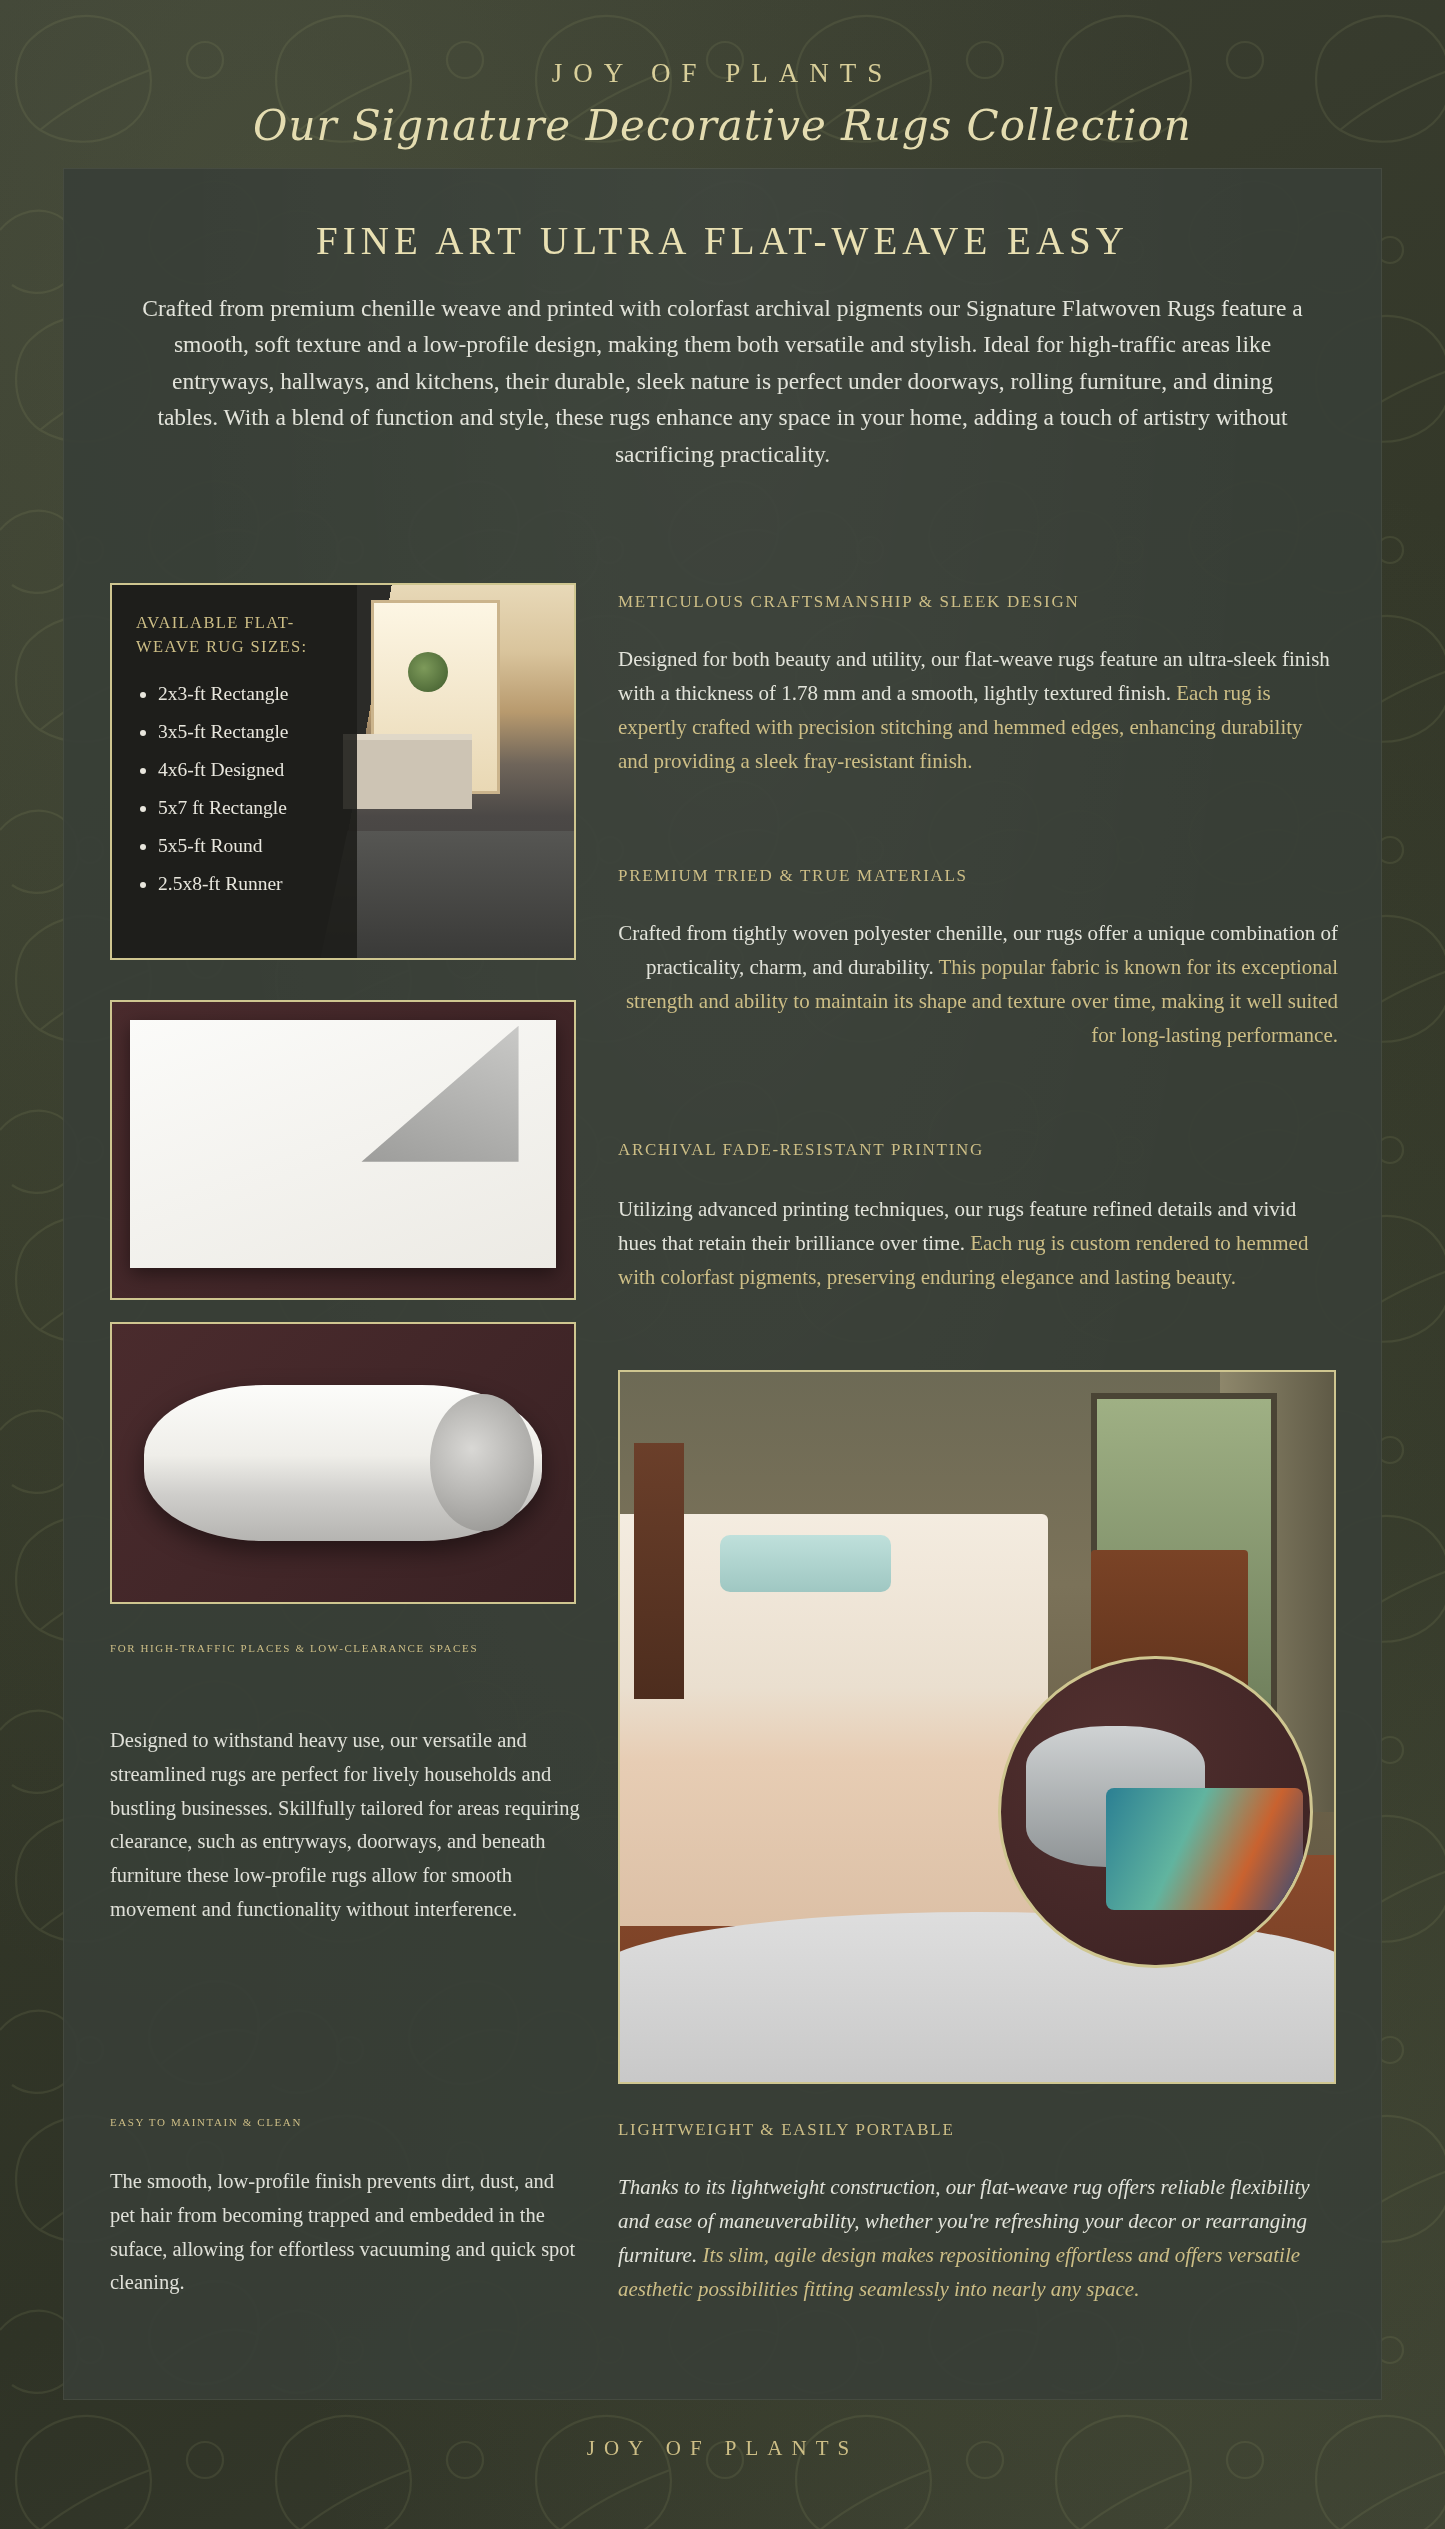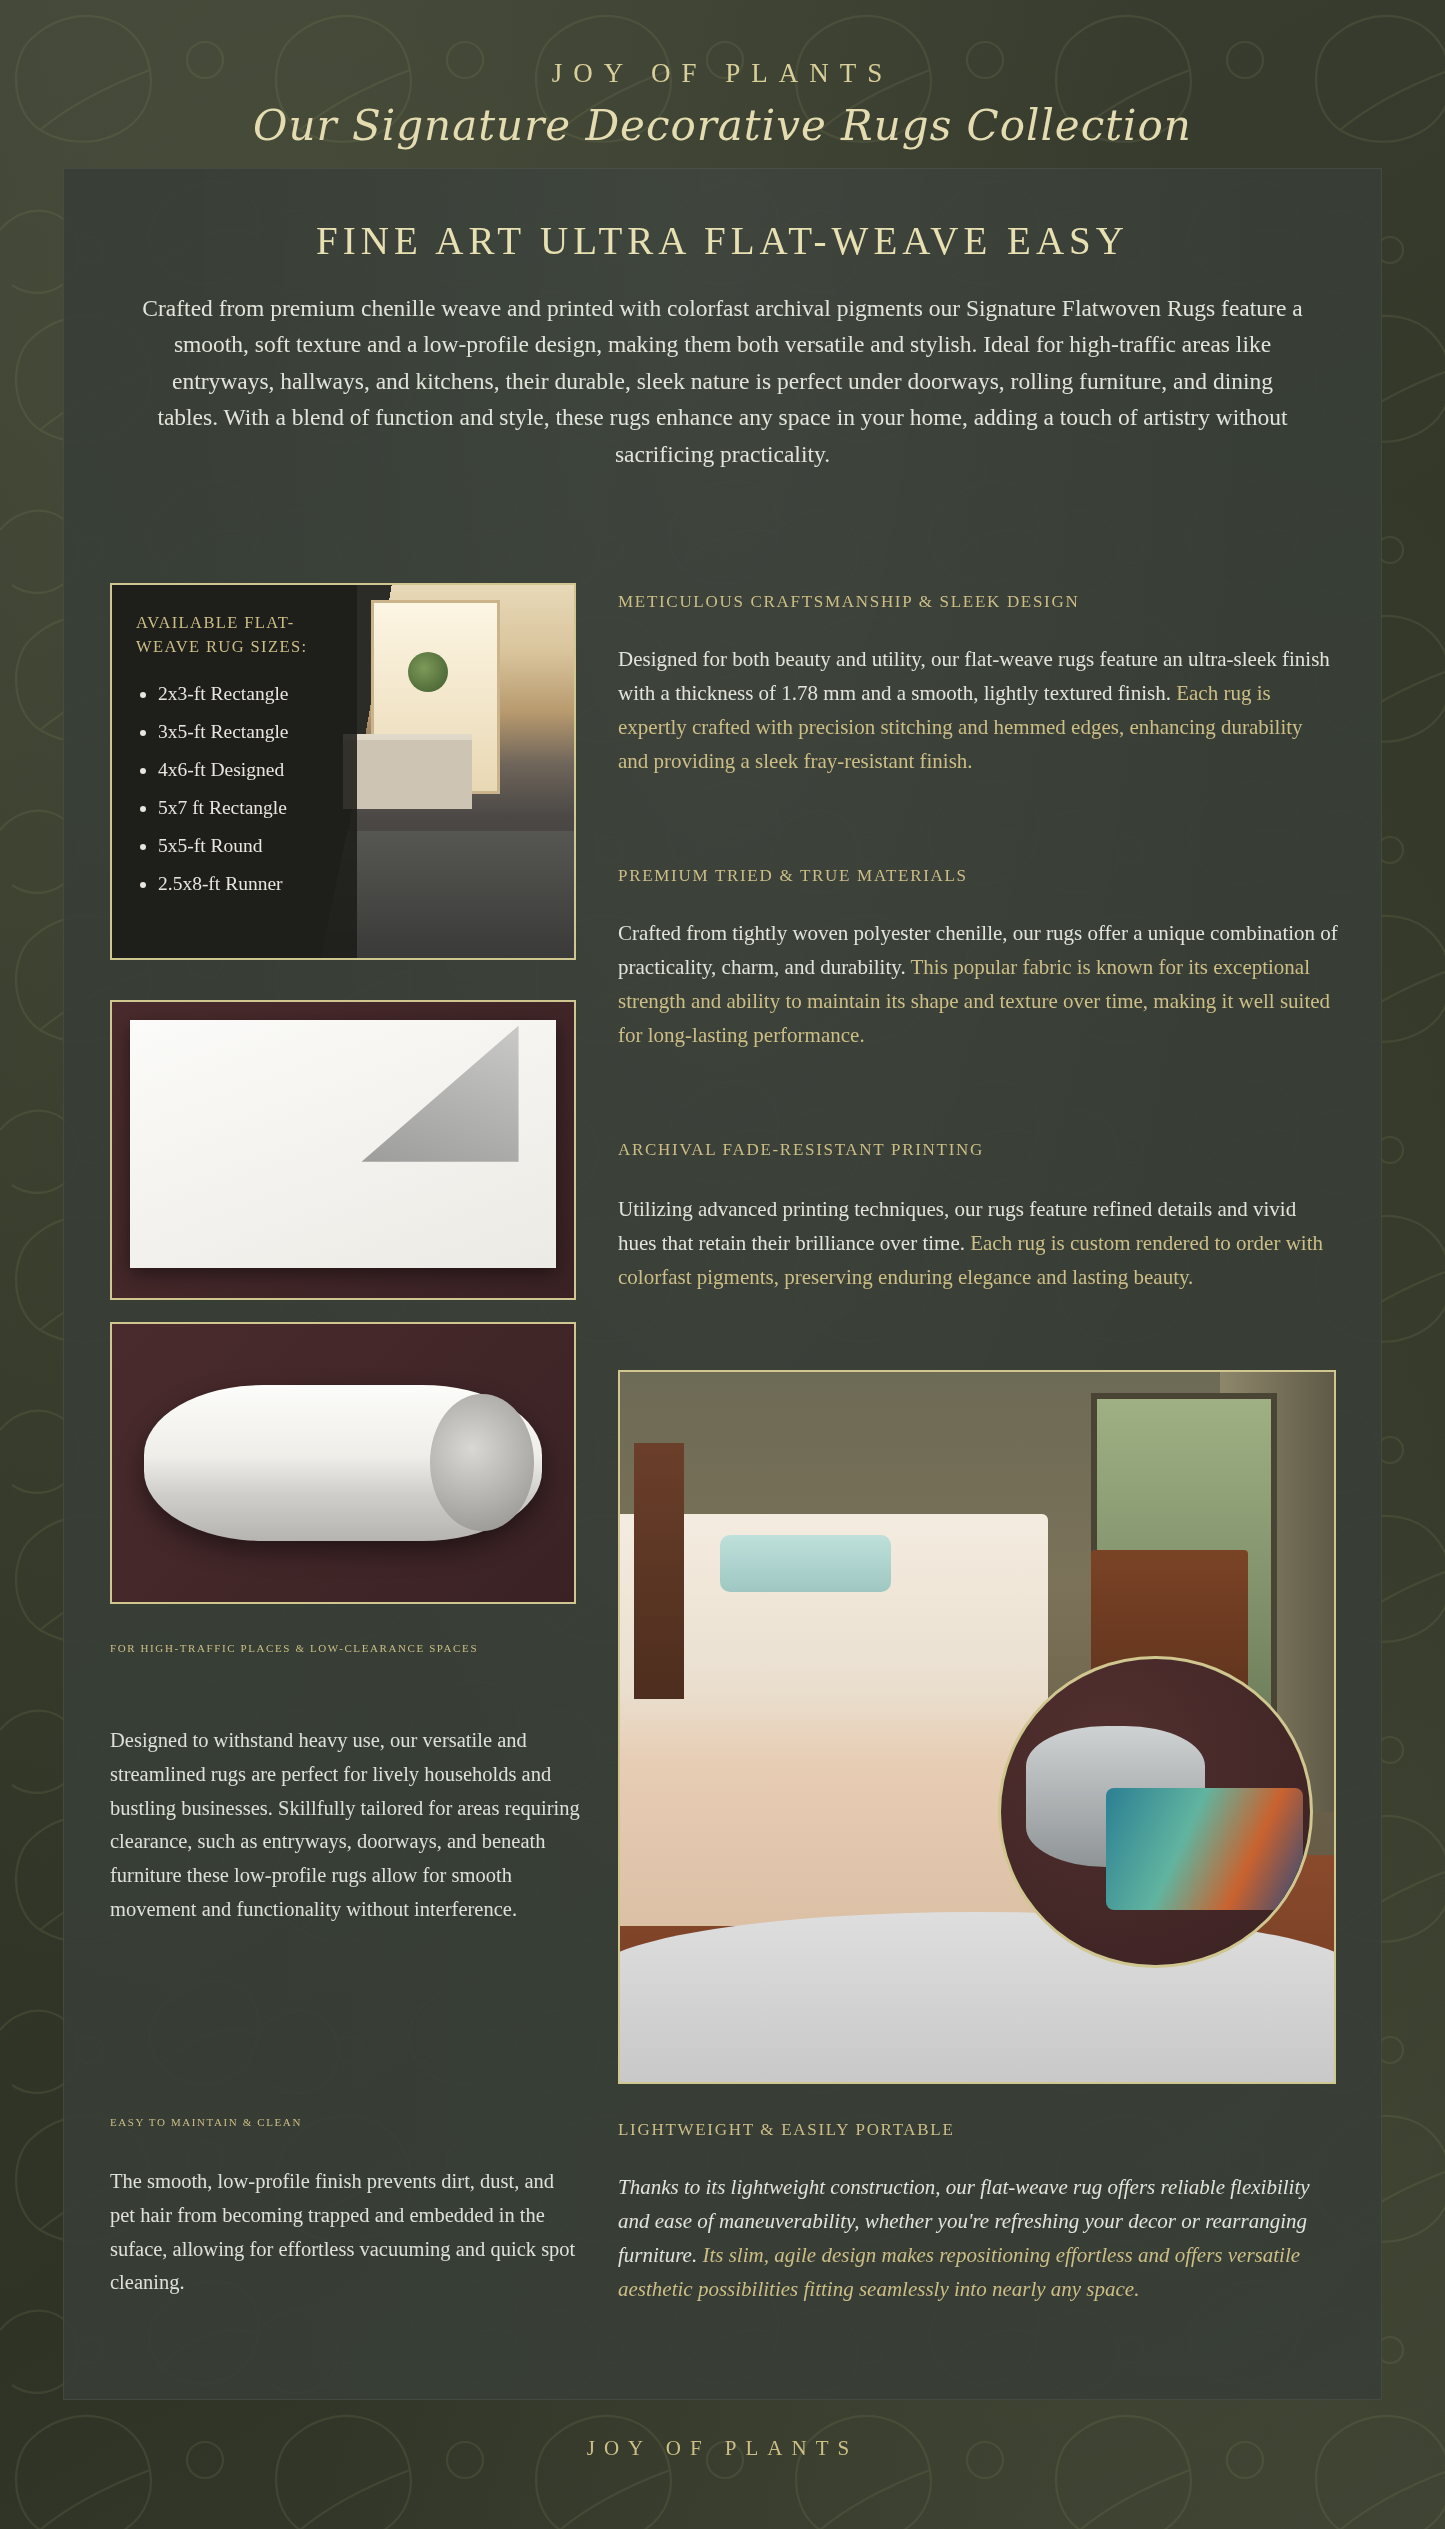--- a/index.html
+++ b/index.html
@@ -261,21 +261,21 @@
     width: 720px;
     color: #e2e3da;
     font-size: 21px;
     line-height: 1.62;
   }
   .accent { color: #cdbe86; }
 
   #rh-1 { top: 592px; }
   #rb-1 { top: 642px; }
   #rh-2 { top: 866px; }
-  #rb-2 { top: 916px; }
+  #rb-2 { top: 916px; text-align: right; }
   #rh-3 { top: 1140px; }
   #rb-3 { top: 1192px; }
 
   .hero-photo {
     position: absolute;
     left: 618px;
     top: 1370px;
     width: 718px;
     height: 714px;
     border: 2px solid #cfc690;
@@ -435,21 +435,21 @@
     <span>Designed for both beauty and utility, our flat-weave rugs feature an ultra-sleek finish with a thickness of 1.78 mm and a smooth, lightly textured finish. </span><span class="accent">Each rug is expertly crafted with precision stitching and hemmed edges, enhancing durability and providing a sleek fray-resistant finish.</span>
   </div>
 
   <div class="right-head" id="rh-2">PREMIUM TRIED &amp; TRUE MATERIALS</div>
   <div class="right-body" id="rb-2">
     <span>Crafted from tightly woven polyester chenille, our rugs offer a unique combination of practicality, charm, and durability. </span><span class="accent">This popular fabric is known for its exceptional strength and ability to maintain its shape and texture over time, making it well suited for long-lasting performance.</span>
   </div>
 
   <div class="right-head" id="rh-3">ARCHIVAL FADE-RESISTANT PRINTING</div>
   <div class="right-body" id="rb-3">
-    <span>Utilizing advanced printing techniques, our rugs feature refined details and vivid hues that retain their brilliance over time. </span><span class="accent">Each rug is custom rendered to order with colorfast pigments, preserving enduring elegance and lasting beauty.</span>
+    <span>Utilizing advanced printing techniques, our rugs feature refined details and vivid hues that retain their brilliance over time. </span><span class="accent">Each rug is custom rendered to hemmed with colorfast pigments, preserving enduring elegance and lasting beauty.</span>
   </div>
 
   <div class="hero-photo">
     <div class="wall"></div>
     <div class="curtain"></div>
     <div class="window"></div>
     <div class="nightstand"></div>
     <div class="floor"></div>
     <div class="bed"></div>
     <div class="headboard"></div>

